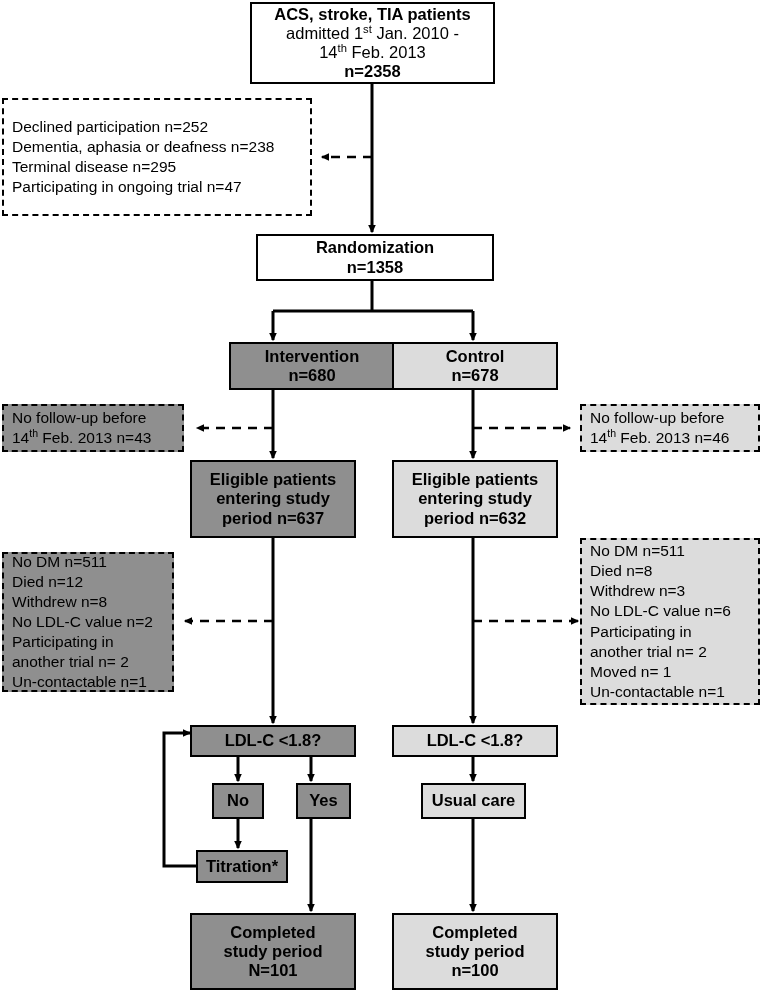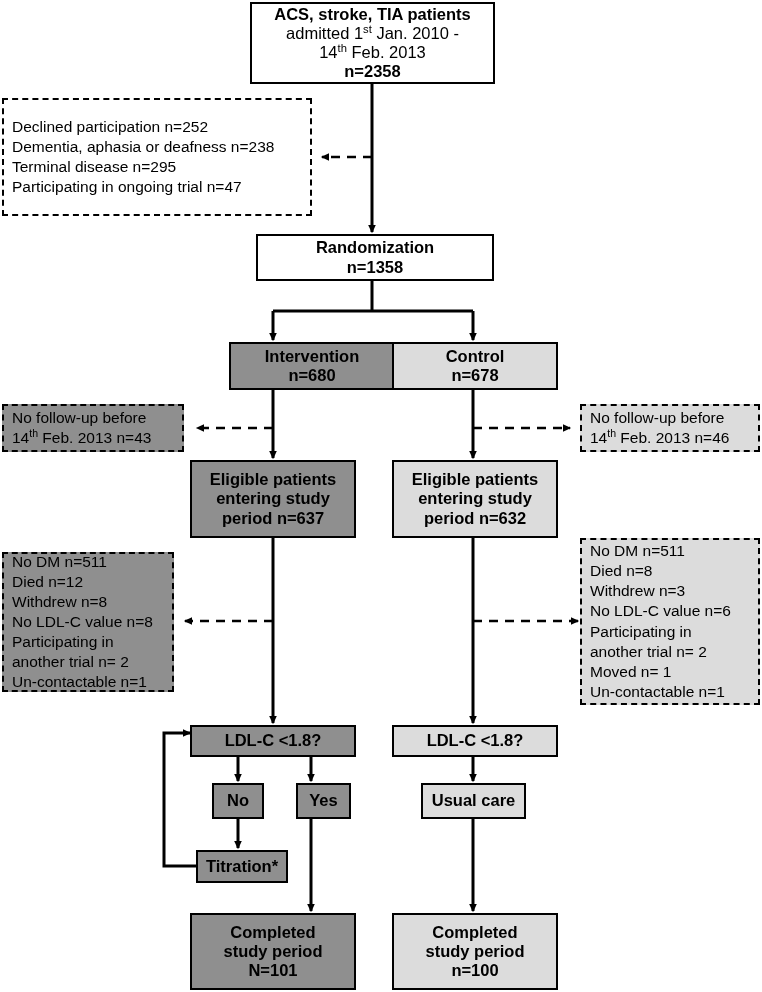--- a/index.html
+++ b/index.html
@@ -183,21 +183,21 @@
   <div class="box solid fill-light" style="left:392px; top:460px; width:166px; height:78px;">
     <span class="lbl b-bold">Eligible patients</span>
     <span class="lbl b-bold">entering study</span>
     <span class="lbl b-bold">period n=632</span>
   </div>
 
   <div class="box dashed fill-dark list-box" style="left:2px; top:552px; width:172px; height:140px;">
     <span class="li">No DM n=511</span>
     <span class="li">Died n=12</span>
     <span class="li">Withdrew n=8</span>
-    <span class="li">No LDL-C value n=8</span>
+    <span class="li">No LDL-C value n=2</span>
     <span class="li">Participating in</span>
     <span class="li">another trial n= 2</span>
     <span class="li">Un-contactable n=1</span>
   </div>
 
   <div class="box dashed fill-light list-box" style="left:580px; top:538px; width:180px; height:167px;">
     <span class="li">No DM  n=511</span>
     <span class="li">Died n=8</span>
     <span class="li">Withdrew n=3</span>
     <span class="li">No LDL-C value n=6</span>

